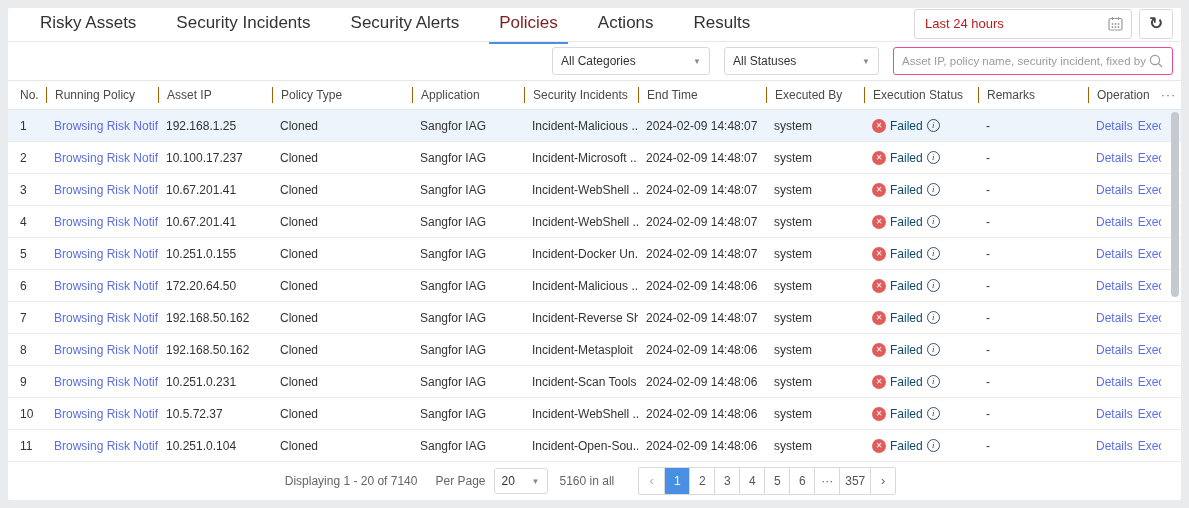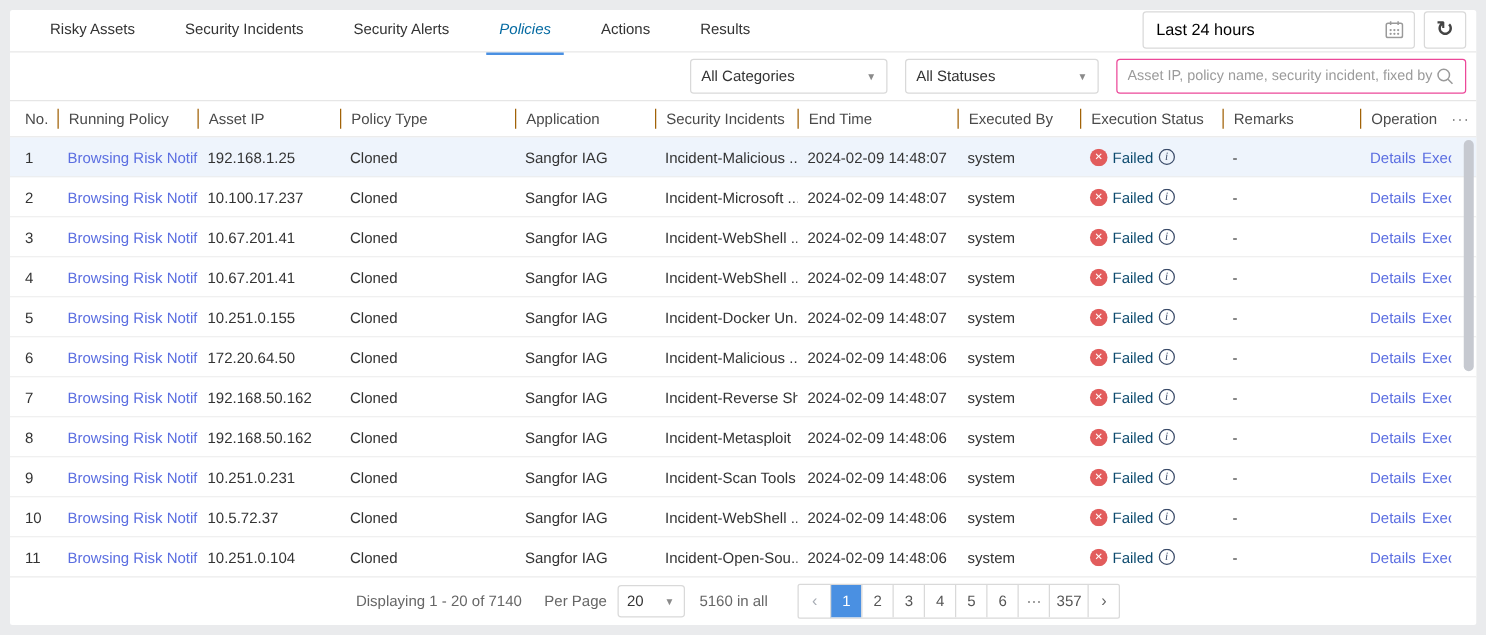--- a/index.html
+++ b/index.html
@@ -14,31 +14,31 @@
     width:1173px; height:492px; background:#fff; border-radius:2px;
     display:flex; flex-direction:column; position:relative;
   }
 
   
   .tabbar {
     height:34px; display:flex; align-items:center;
     border-bottom:1px solid #e8e8e8; padding-left:22px; position:relative;
   }
   .tab {
-    font-size:12px; color:#333; padding:0 10px; margin-right:20px; cursor:pointer;
+    font-size:17px; color:#333; padding:0 10px; margin-right:20px; cursor:pointer;
     height:36px; line-height:32px; position:relative; white-space:nowrap;
   }
-  .tab.active { color:#0369a1;font-style:italic; }
+  .tab.active { color:#7f1d1d; }
   .tab.active::after {
     content:""; position:absolute; left:0; right:0; bottom:-1px; height:2px; background:#4a90e2;
   }
   .tabbar-right { margin-left:auto; display:flex; align-items:center; padding-right:8px; margin-top:-2px; }
   .date-input {
     width:218px; height:30px; border:1px solid #d9d9d9; border-radius:3px;
-    display:flex; align-items:center; padding:0 8px 0 10px; color:#000000; font-size:13px;
+    display:flex; align-items:center; padding:0 8px 0 10px; color:#b91c1c; font-size:13px;
     background:#fff; cursor:pointer;
   }
   .date-input .spacer { flex:1; }
   .refresh-btn {
     width:34px; height:30px; border:1px solid #d9d9d9; border-radius:3px; margin-left:7px;
     display:flex; align-items:center; justify-content:center; cursor:pointer;
     font-size:17px; color:#444; background:#fff; font-weight:bold;
   }
 
   

